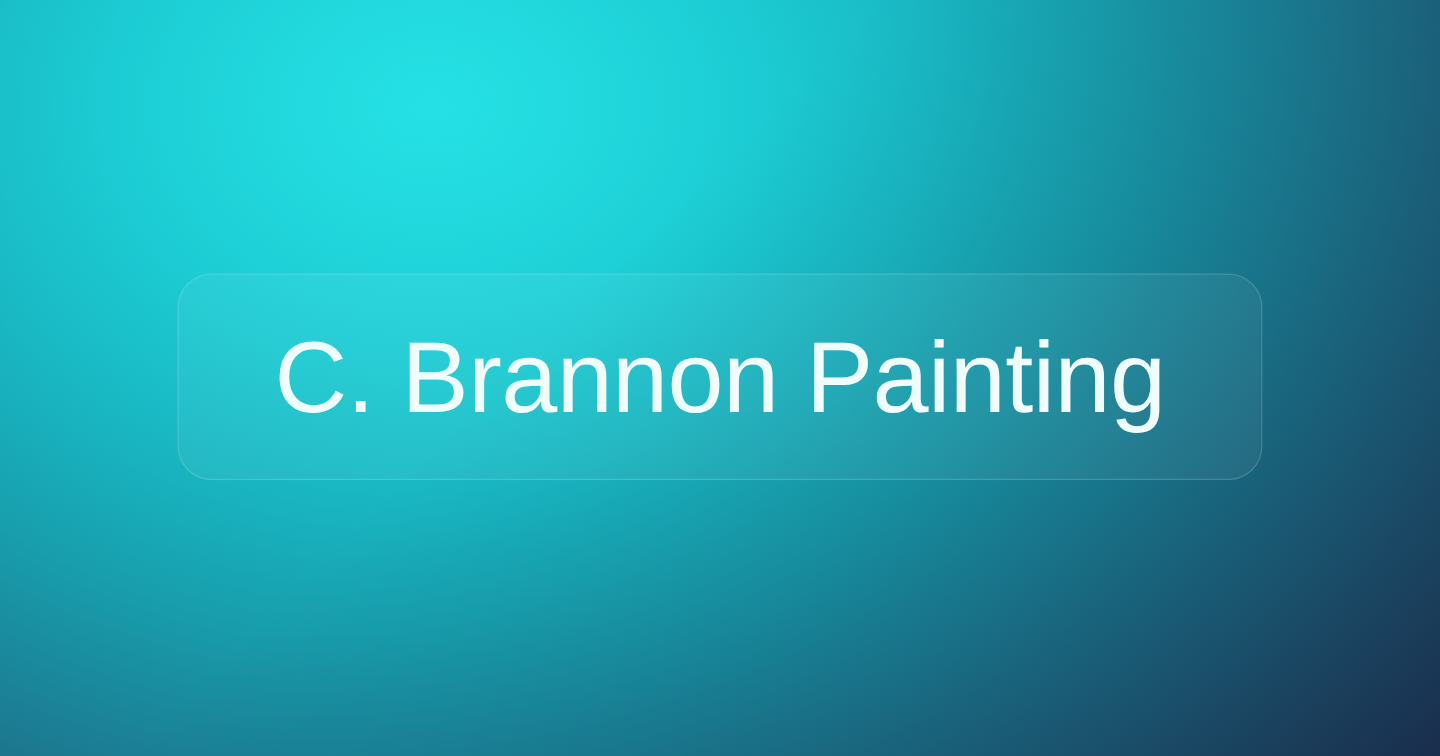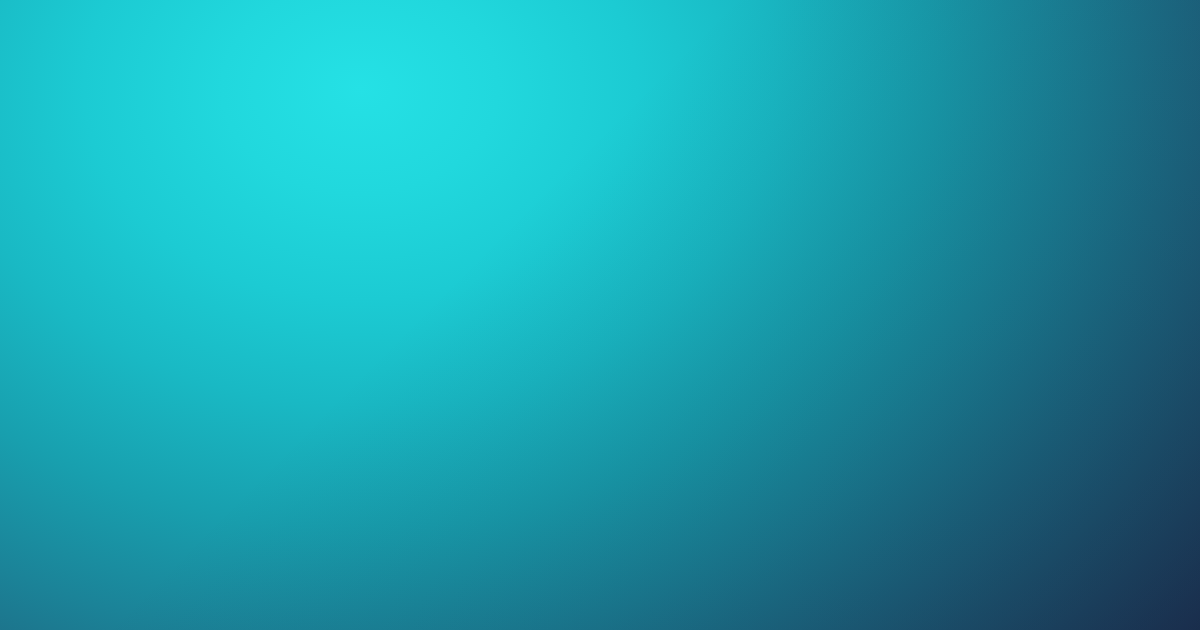--- a/index.html
+++ b/index.html
@@ -75,14 +75,17 @@
     text-align: center;
   }
 </style>
 </head>
 <body>
 
 <div id="og-card">
 
   <div class="vignette"></div>
 
+  <div id="title-card">
+    <span id="title-text">C. Brannon Painting</span>
+  </div>
 
 </div>
 
 </body></html>

